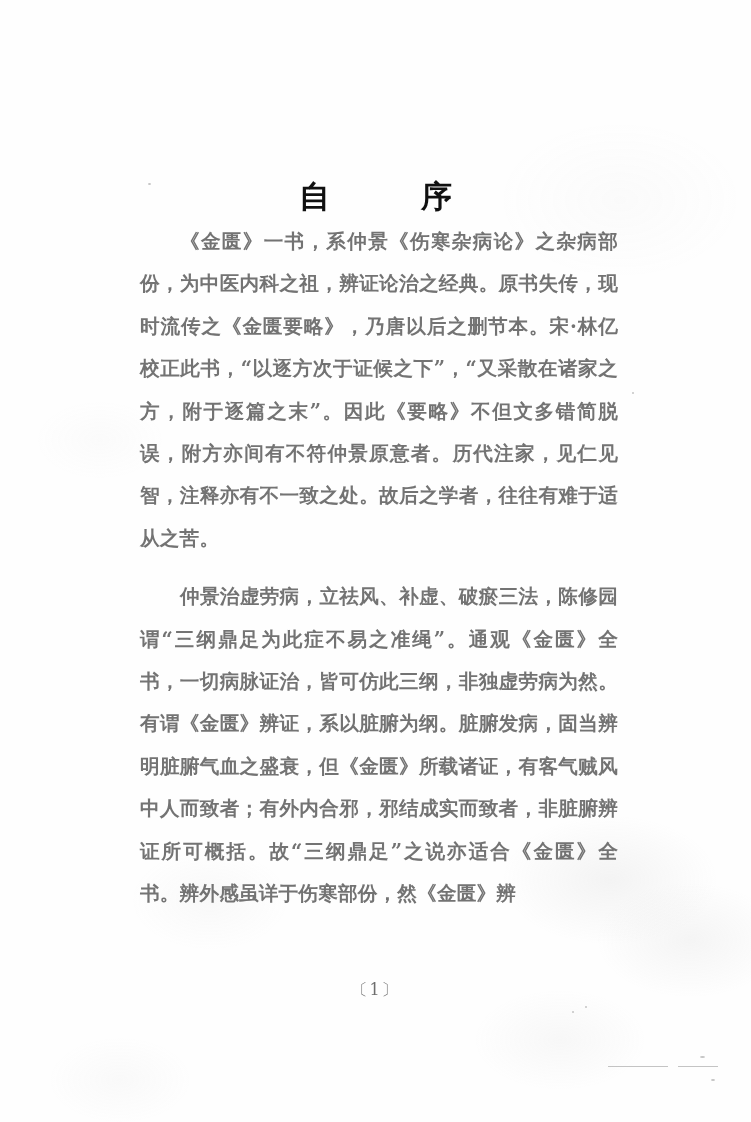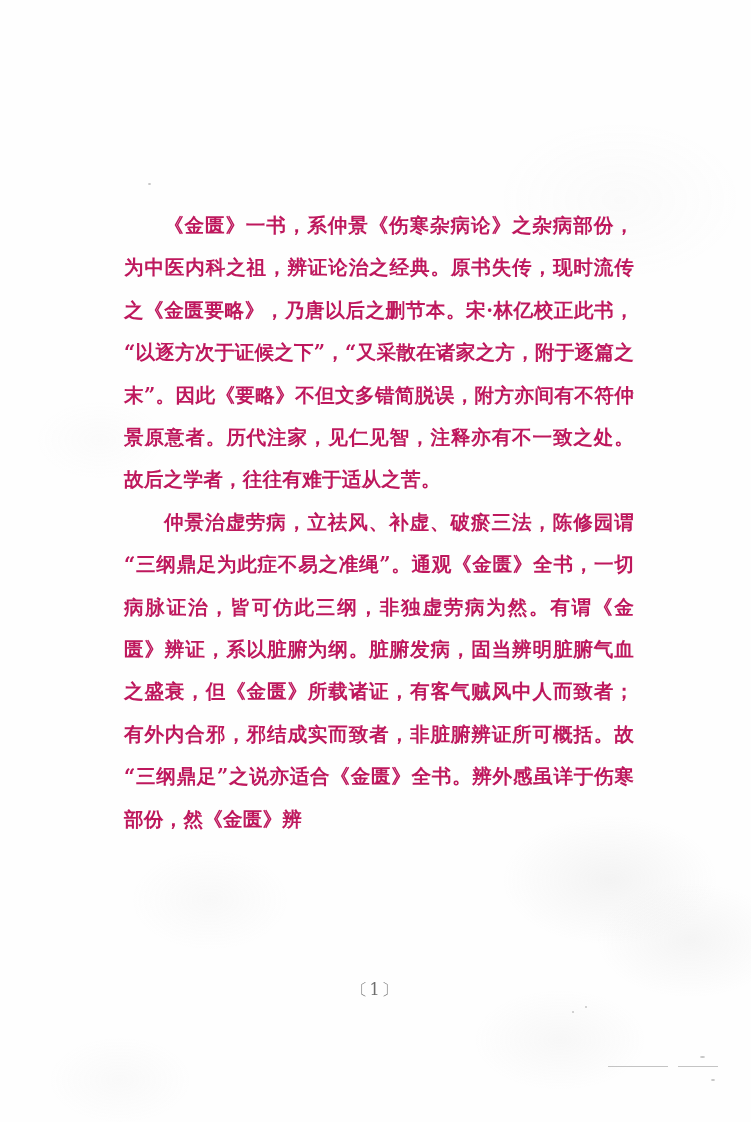--- a/index.html
+++ b/index.html
@@ -58,29 +58,29 @@
 
   
   .body-block {
     position: absolute;
     top: 205px;
     left: 124px;
     width: 510px;
   }
 
   .para {
-    margin: 0;
+    margin: 16px;
     font-family: "DejaVu Serif", "Liberation Serif", serif;
     font-weight: 700;
     font-size: 19.6px;
     line-height: 42.4px;
     text-align: justify;
     text-justify: inter-character;
     text-indent: 40px;
-    color: #be185d;
+    color: #737373;
     word-break: break-all;
     letter-spacing: 0.2px;
   }
 
   .para + .para { margin-top: 0; }
 
   
   .page-number {
     position: absolute;
     top: 980px;
@@ -102,20 +102,21 @@
 
   <span class="scan-speck" style="left:148px; top:183px; width:3px; height:2px;"></span>
   <span class="scan-speck" style="left:632px; top:392px; width:2px; height:2px;"></span>
   <span class="scan-speck" style="left:585px; top:1006px; width:2px; height:2px;"></span>
   <span class="scan-speck" style="left:572px; top:1011px; width:2px; height:2px;"></span>
   <span class="scan-speck" style="left:608px; top:1066px; width:60px; height:1px; border-radius:0;"></span>
   <span class="scan-speck" style="left:678px; top:1066px; width:40px; height:1px; border-radius:0;"></span>
   <span class="scan-speck" style="left:700px; top:1056px; width:5px; height:2px;"></span>
   <span class="scan-speck" style="left:711px; top:1079px; width:4px; height:2px;"></span>
 
+  <h1 class="doc-title">自　序</h1>
 
   <div class="body-block">
     <p class="para">《金匮》一书，系仲景《伤寒杂病论》之杂病部份，为中医内科之祖，辨证论治之经典。原书失传，现时流传之《金匮要略》，乃唐以后之删节本。宋·林亿校正此书，“以逐方次于证候之下”，“又采散在诸家之方，附于逐篇之末”。因此《要略》不但文多错简脱误，附方亦间有不符仲景原意者。历代注家，见仁见智，注释亦有不一致之处。故后之学者，往往有难于适从之苦。</p>
     <p class="para">仲景治虚劳病，立祛风、补虚、破瘀三法，陈修园谓“三纲鼎足为此症不易之准绳”。通观《金匮》全书，一切病脉证治，皆可仿此三纲，非独虚劳病为然。有谓《金匮》辨证，系以脏腑为纲。脏腑发病，固当辨明脏腑气血之盛衰，但《金匮》所载诸证，有客气贼风中人而致者；有外内合邪，邪结成实而致者，非脏腑辨证所可概括。故“三纲鼎足”之说亦适合《金匮》全书。辨外感虽详于伤寒部份，然《金匮》辨</p>
   </div>
 
   <div class="page-number">〔1〕</div>
 
 </div>
 

